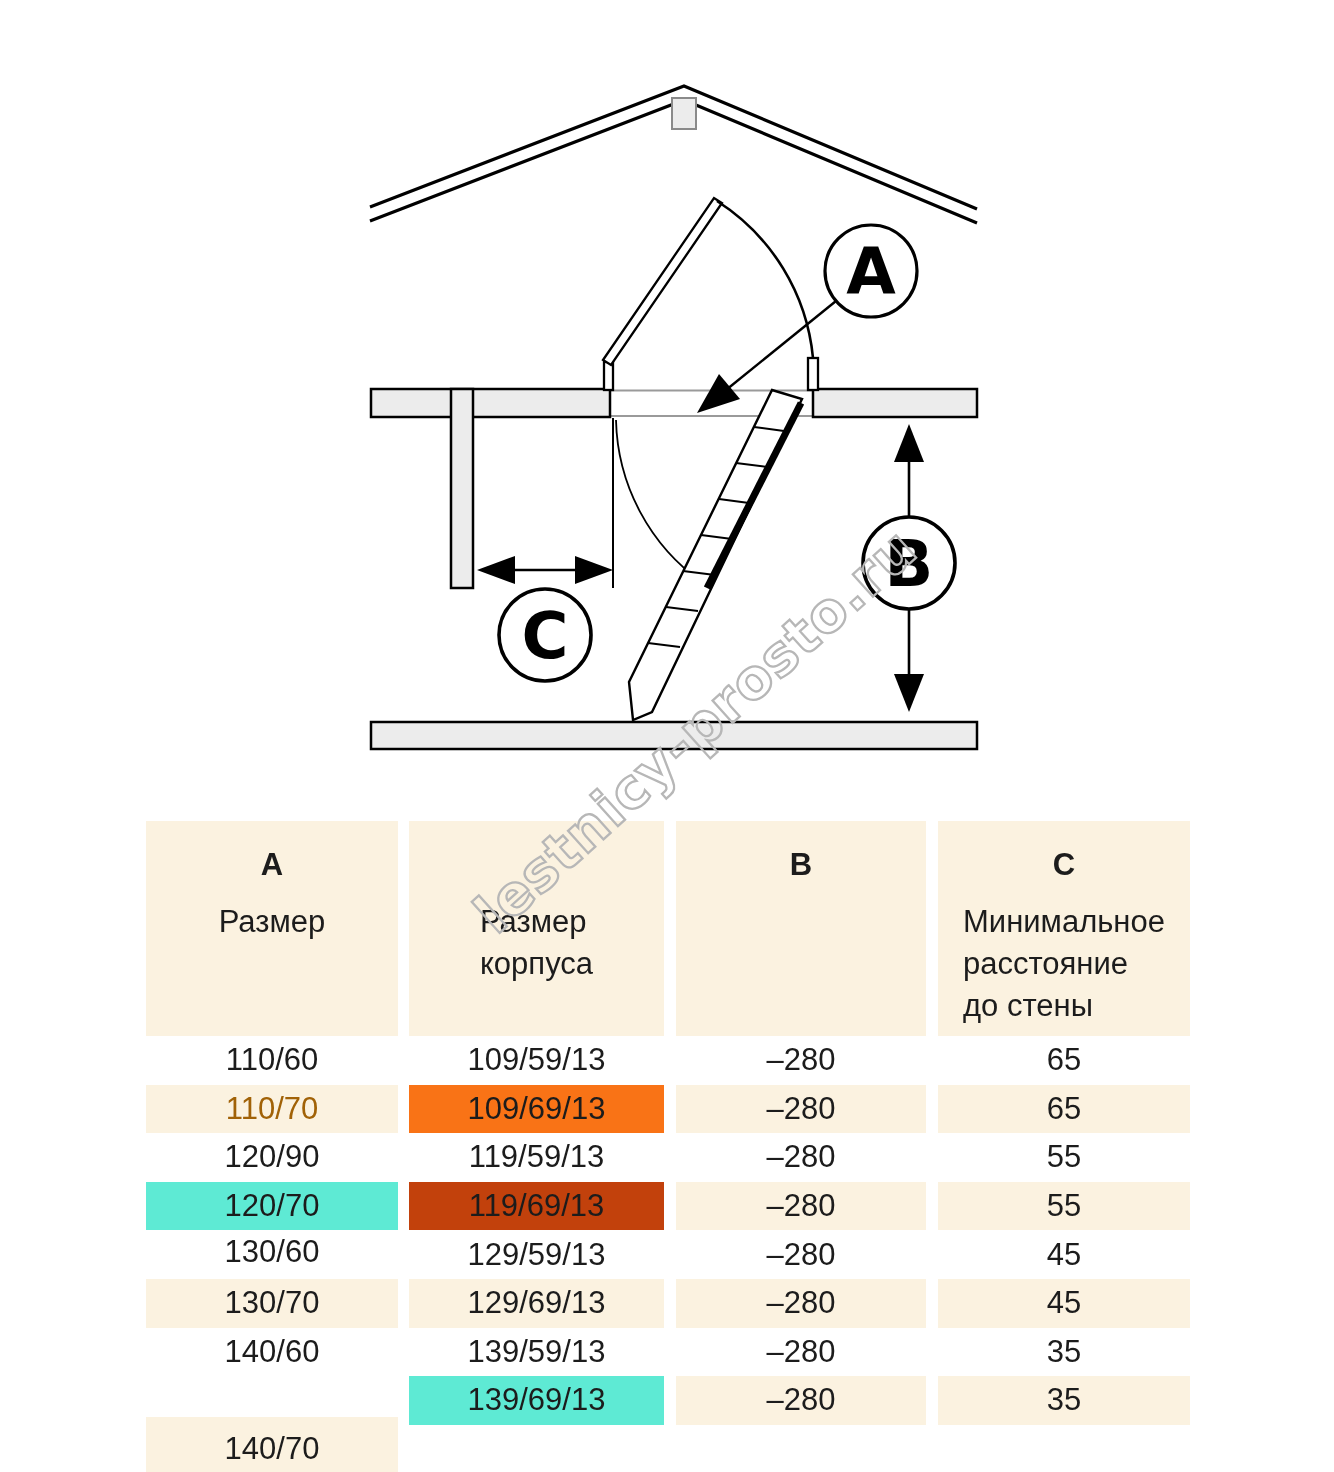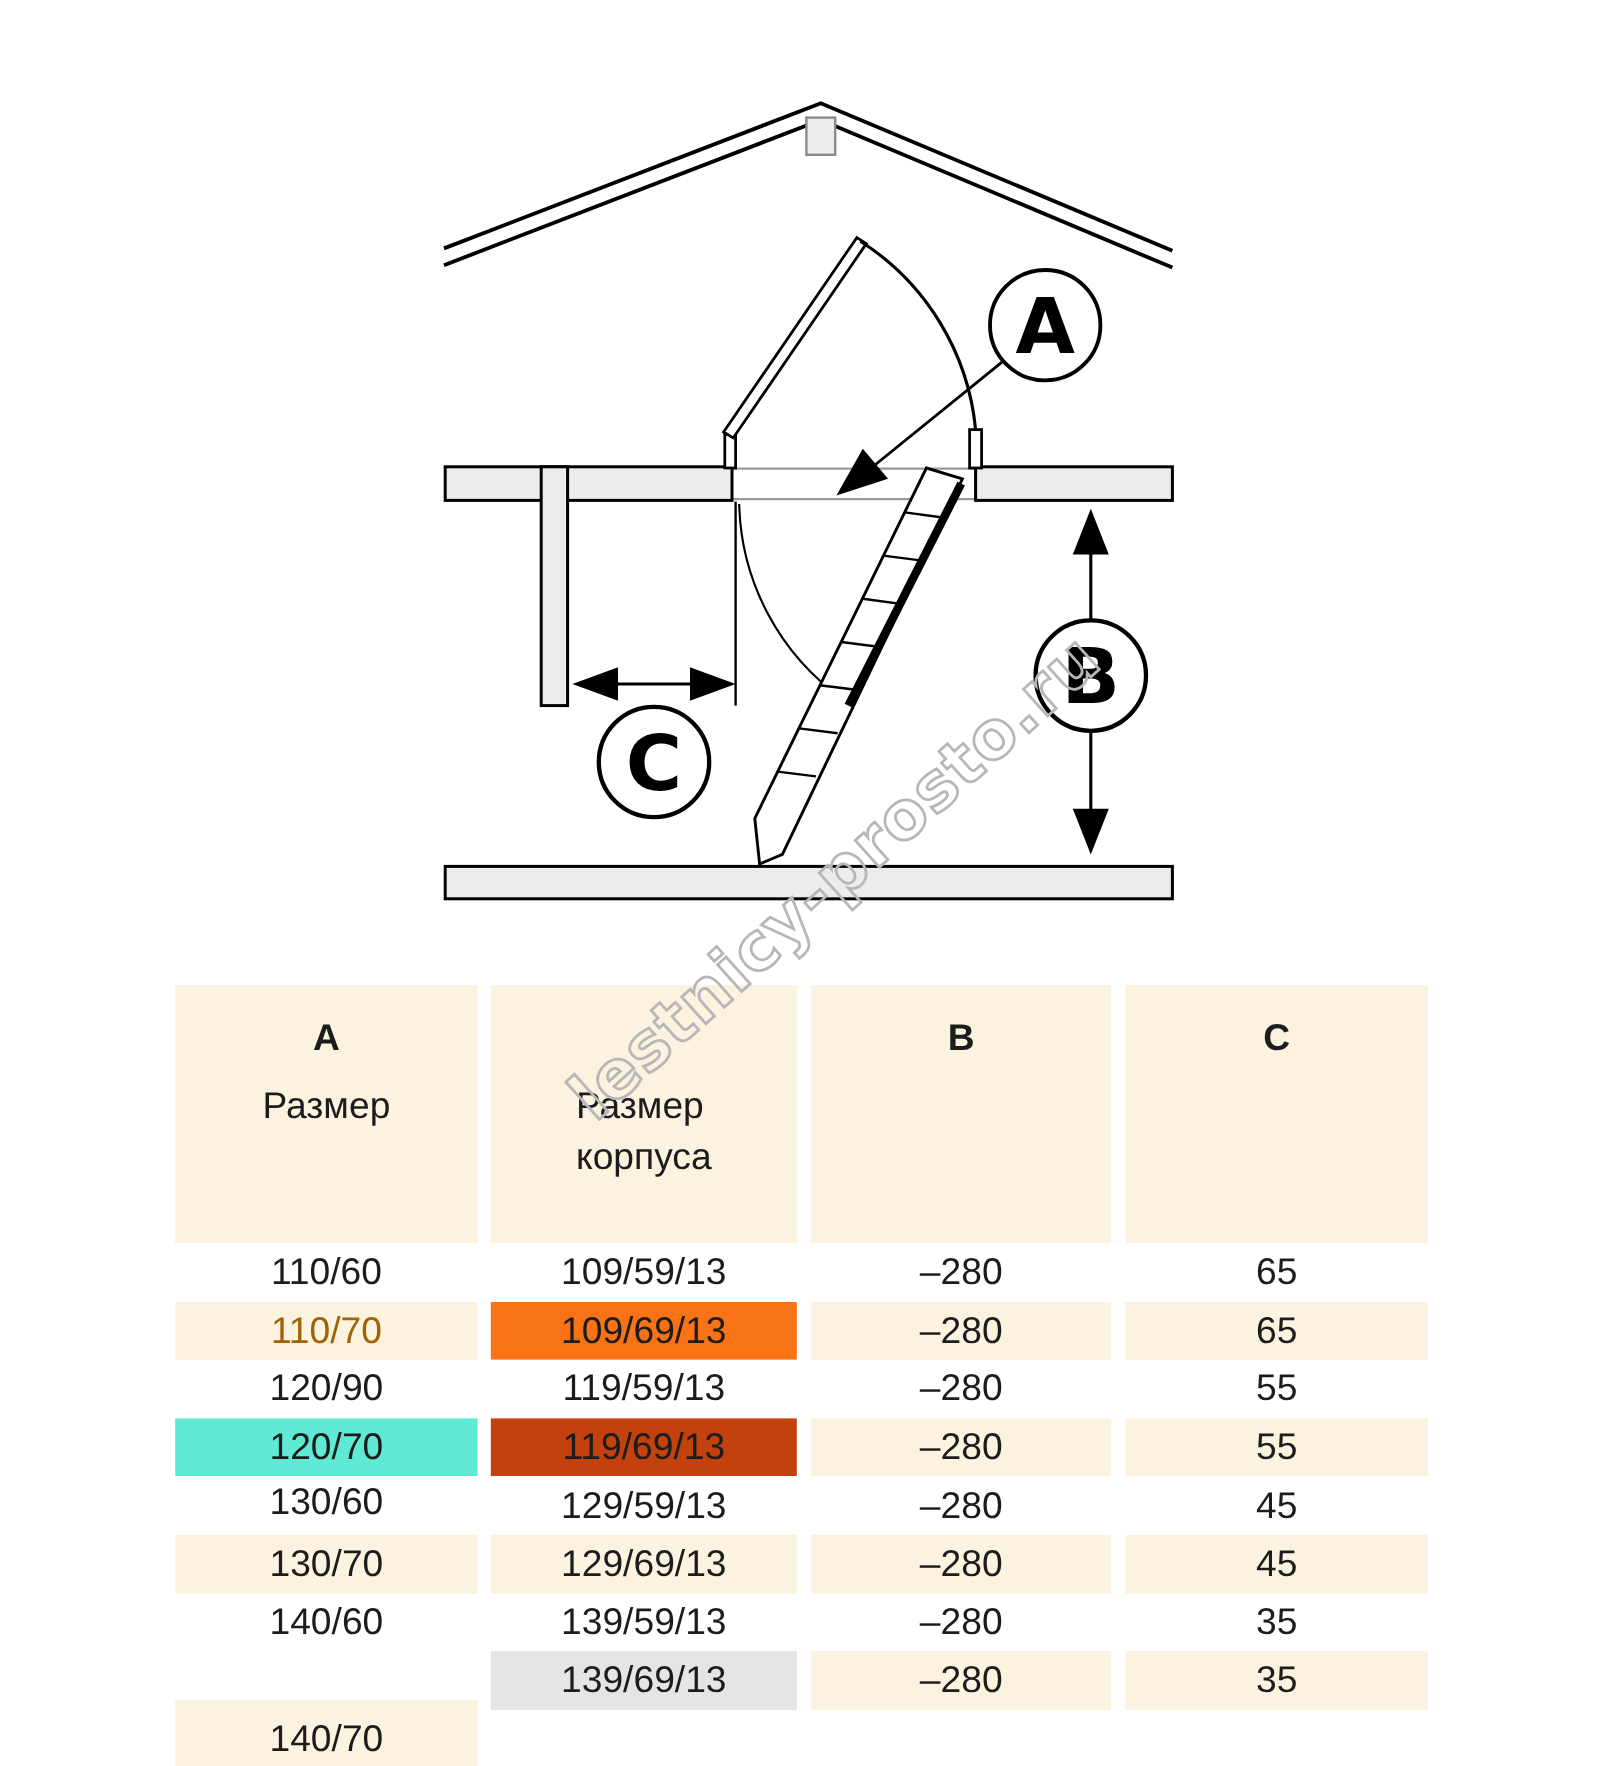--- a/index.html
+++ b/index.html
@@ -100,20 +100,23 @@
   <div class="hdr-cell" style="left: 409px; width: 255px; background: rgb(251, 242, 224);">
     <div class="hdr-letter"></div>
     <div class="hdr-label">Размер
 корпуса</div>
   </div>
   <div class="hdr-cell" style="left: 676px; width: 250px; background: rgb(251, 242, 224);">
     <div class="hdr-letter">B</div>
   </div>
   <div class="hdr-cell" style="left: 938px; width: 252px; background: rgb(251, 242, 224);">
     <div class="hdr-letter">C</div>
+    <div class="hdr-label">Минимальное
+расстояние
+до стены</div>
   </div>
   <div id="table-rows">
       <div>
         <div class="data-cell" style="left: 146px; width: 252px; top: 215px; height: 48.6px; color: rgb(28, 28, 28);">110/60</div>
         <div class="data-cell" style="left: 409px; width: 255px; top: 215px; height: 48.6px; color: rgb(28, 28, 28);">109/59/13</div>
         <div class="data-cell" style="left: 676px; width: 250px; top: 215px; height: 48.6px; color: rgb(28, 28, 28);">–280</div>
         <div class="data-cell" style="left: 938px; width: 252px; top: 215px; height: 48.6px; color: rgb(28, 28, 28);">65</div>
       </div>
       <div>
         <div class="data-cell" style="left: 146px; width: 252px; top: 263.6px; height: 48.6px; background: rgb(251, 242, 224); color: #a16207;">110/70</div>
@@ -146,20 +149,20 @@
         <div class="data-cell" style="left: 938px; width: 252px; top: 458px; height: 48.6px; background: rgb(251, 242, 224); color: rgb(28, 28, 28);">45</div>
       </div>
       <div>
         <div class="data-cell" style="left: 146px; width: 252px; top: 506.6px; height: 48.6px; color: rgb(28, 28, 28);">140/60</div>
         <div class="data-cell" style="left: 409px; width: 255px; top: 506.6px; height: 48.6px; color: rgb(28, 28, 28);">139/59/13</div>
         <div class="data-cell" style="left: 676px; width: 250px; top: 506.6px; height: 48.6px; color: rgb(28, 28, 28);">–280</div>
         <div class="data-cell" style="left: 938px; width: 252px; top: 506.6px; height: 48.6px; color: rgb(28, 28, 28);">35</div>
       </div>
       <div>
         <div class="data-cell" style="left: 146px; width: 252px; top: 555.2px; height: 64px; background: rgb(251, 242, 224); color: rgb(28, 28, 28); margin-top: 41px;">140/70</div>
-        <div class="data-cell" style="left: 409px; width: 255px; top: 555.2px; height: 48.6px; background: #e5e5e5; color: rgb(28, 28, 28);">139/69/13</div>
+        <div class="data-cell" style="left: 409px; width: 255px; top: 555.2px; height: 48.6px; background: #5eead4; color: rgb(28, 28, 28);">139/69/13</div>
         <div class="data-cell" style="left: 676px; width: 250px; top: 555.2px; height: 48.6px; background: rgb(251, 242, 224); color: rgb(28, 28, 28);">–280</div>
         <div class="data-cell" style="left: 938px; width: 252px; top: 555.2px; height: 48.6px; background: rgb(251, 242, 224); color: rgb(28, 28, 28);">35</div>
       </div>
     </div>
 </div>
 
 <div id="watermark">lestnicy-prosto.ru</div>
 
 </body></html>

